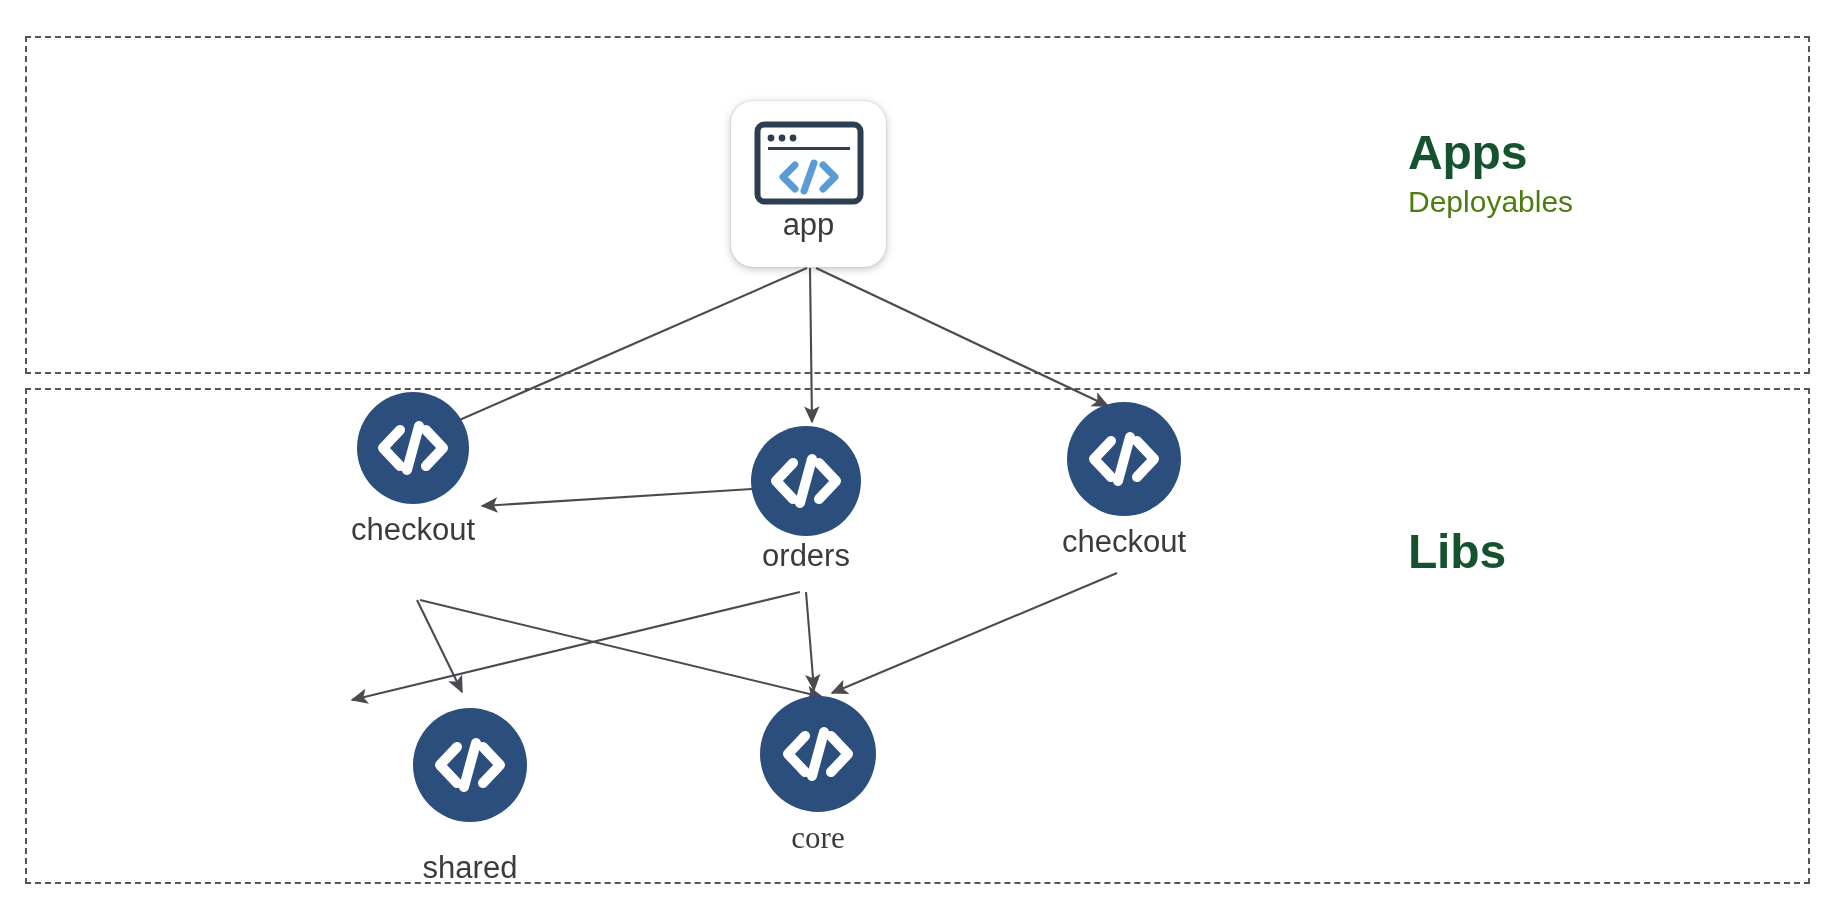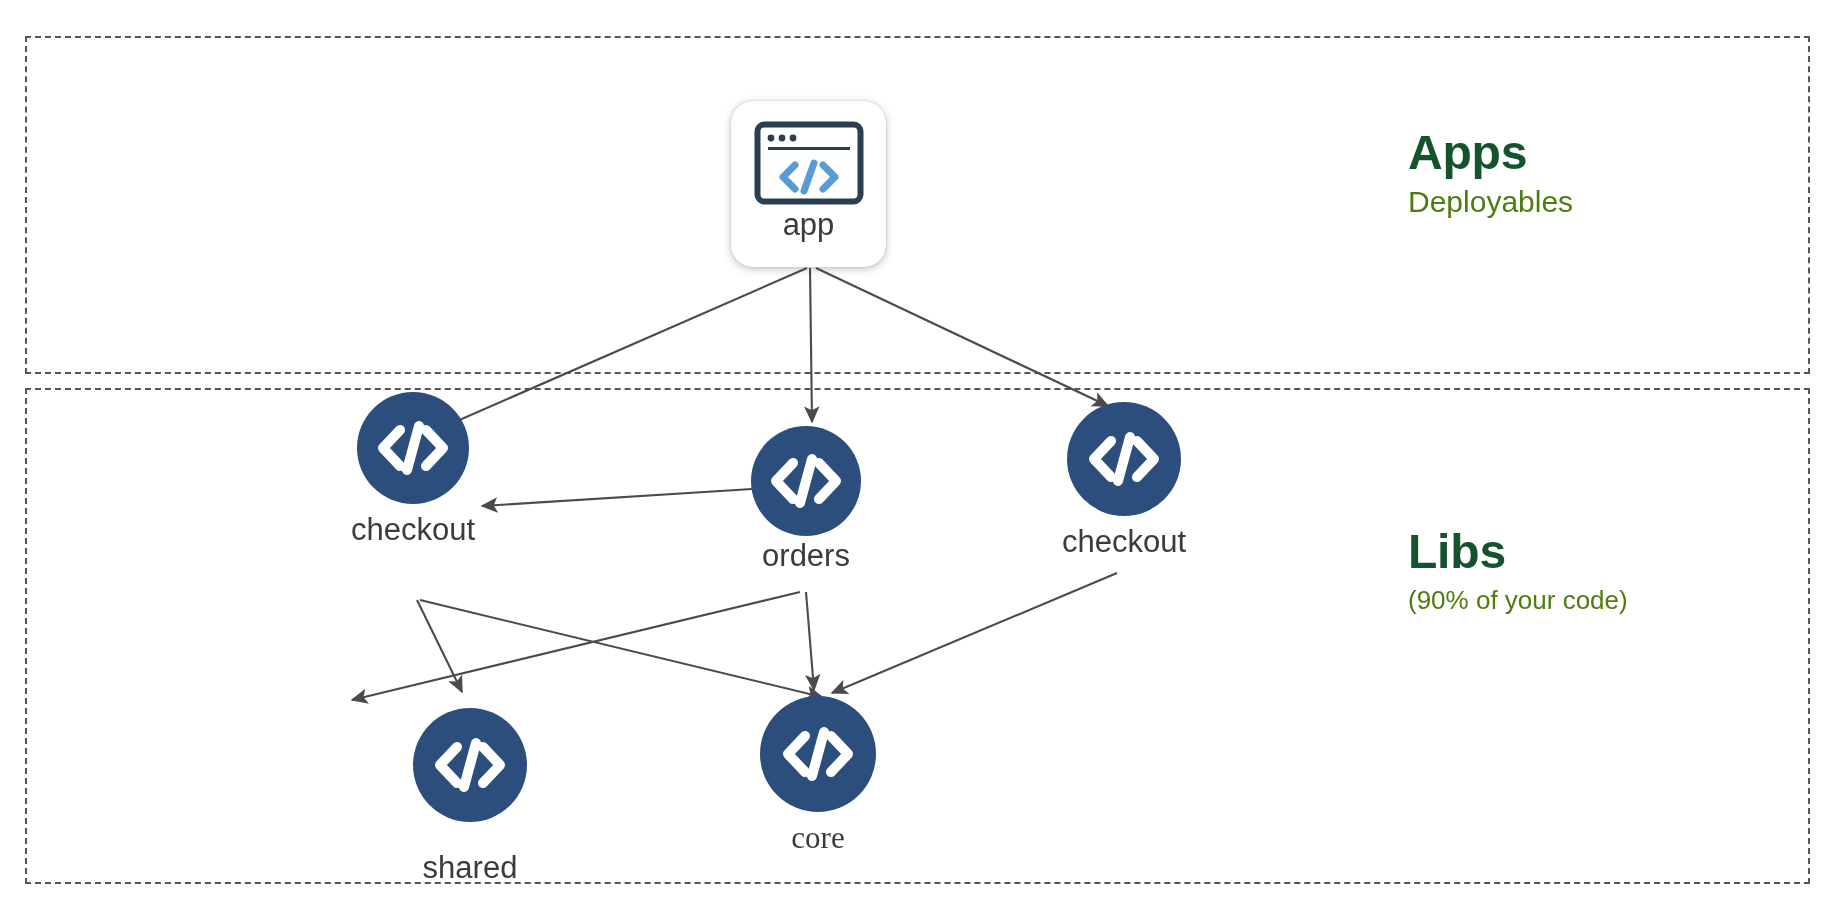--- a/index.html
+++ b/index.html
@@ -251,16 +251,15 @@
     <div class="lib-label" style="left:-130px; top:65px; width:260px;font-family:Liberation Serif, serif;">core</div>
   </div>
 
   <div class="section-caption" id="caption-apps">
     <span class="cap-title">Apps</span>
     <span class="cap-sub">Deployables</span>
   </div>
 
   <div class="section-caption" id="caption-libs">
     <span class="cap-title">Libs</span>
-    <span class="cap-sub small">(90% of your code)</span>
   </div>
 
 </div>
 
 </body></html>

